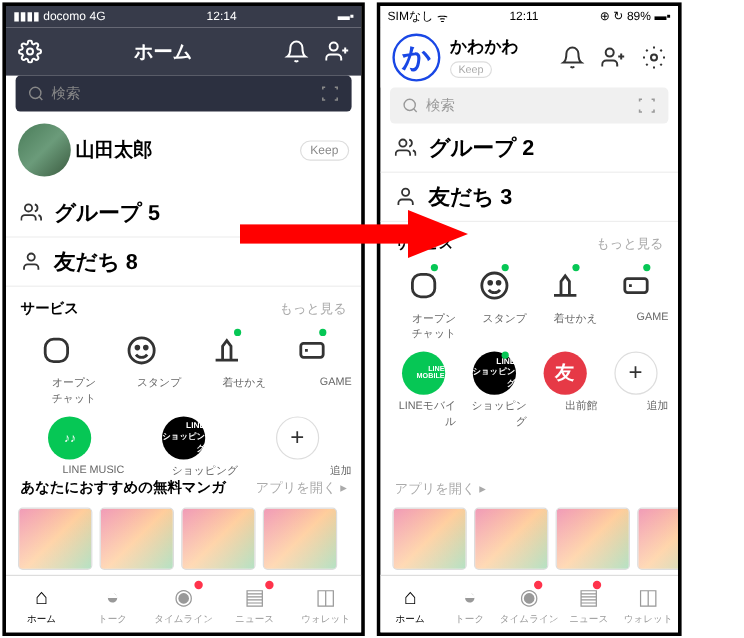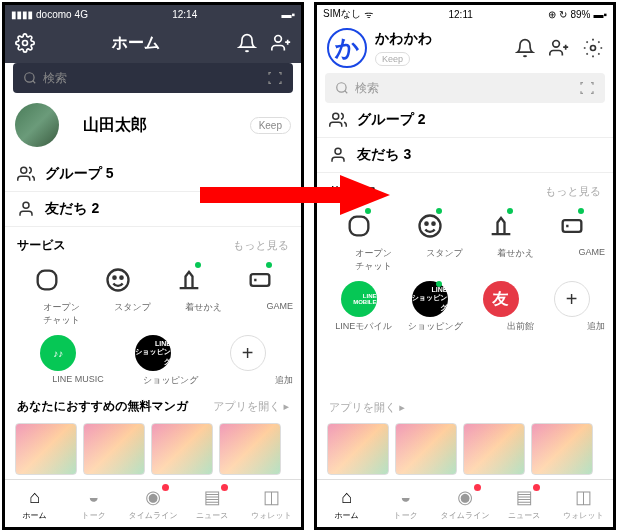--- a/index.html
+++ b/index.html
@@ -1,39 +1,39 @@
 <!DOCTYPE html>
 <html><head>
 <meta charset="utf-8">
 <style>
 *{margin:0;padding:0;box-sizing:border-box;font-family:-apple-system,"Hiragino Sans",sans-serif}
 body{width:620px;height:532px;background:#fff;position:relative;overflow:hidden}
 .frame{position:absolute;border:3px solid #000;overflow:hidden}
 .frame-l{left:2px;top:2px;width:302px;height:528px}
-.frame-r{left:314px;top:2px;width:302px;height:528px}
+.frame-r{left:314px;top:2px;width:254px;height:528px}
 .arrow{position:absolute;left:200px;top:175px;width:190px;height:40px;z-index:10}
 .arrow-bar{position:absolute;left:0;top:12px;width:150px;height:16px;background:#ff0000}
 .arrow-head{position:absolute;left:140px;top:0;width:0;height:0;border-left:50px solid #ff0000;border-top:20px solid transparent;border-bottom:20px solid transparent}
 .status{height:18px;display:flex;align-items:center;justify-content:space-between;padding:0 6px;font-size:10px}
 .status-l{background:#373b4a;color:#fff}
 .status-r{background:#fff;color:#000}
 .s-left,.s-right{display:flex;align-items:center;gap:3px}
 .hdr{display:flex;align-items:center;justify-content:space-between;padding:6px 10px}
 .hdr-l{background:#373b4a;color:#fff;height:40px}
 .hdr-r{background:#fff;color:#000;height:50px}
 .hdr-title{font-size:16px;font-weight:600}
 .hdr-icons{display:flex;gap:14px;align-items:center}
 .search{display:flex;align-items:center;padding:0 10px;height:30px;margin:0 8px;border-radius:4px;font-size:12px;justify-content:space-between}
 .search-l{background:#2c3040;color:#888}
 .search-r{background:#f0f0f0;color:#999}
-.profile{display:flex;align-items:center;padding:10px;gap:24px}
+.profile{display:flex;align-items:center;padding:10px;gap:4px}
 .avatar{width:44px;height:44px;border-radius:50%;background:linear-gradient(135deg,#4a7c59,#6b9b7a,#3a5a3f);flex-shrink:0}
 .name{font-size:16px;font-weight:700;flex:1}
 .keep{font-size:10px;color:#888;border:1px solid #ddd;border-radius:10px;padding:2px 8px}
-.row{display:flex;align-items:center;padding:8px 12px;font-size:14px;gap:10px;border-bottom:1px solid #eee}
+.row{display:flex;align-items:center;padding:8px 12px;font-size:18px;gap:10px;border-bottom:1px solid #eee}
 .row-txt{font-weight:600;flex:1}
 .section{display:flex;align-items:center;justify-content:space-between;padding:10px 12px 4px;font-size:12px}
 .section-title{font-weight:700}
 .more{color:#aaa;font-size:11px}
 .svc-grid{display:flex;padding:4px 8px;gap:4px}
 .svc{flex:1;text-align:right;font-size:9px;color:#666;position:relative}
 .svc-ic{width:36px;height:36px;margin:0 auto 3px;display:flex;align-items:center;justify-content:center;font-size:22px;position:relative}
 .svc-ic.round{border-radius:50%;color:#fff;font-size:10px;font-weight:700}
 .dot{position:absolute;top:0;right:6px;width:6px;height:6px;border-radius:50%;background:#06c755}
 .tabbar{position:absolute;bottom:0;left:0;right:0;height:48px;background:#fff;border-top:1px solid #ddd;display:flex}
@@ -114,21 +114,21 @@
         </svg>
       </span>
     <span class="row-txt">グループ 5</span>
   </div>
   <div class="row">
     <span>
         <svg width="18" height="18" viewBox="0 0 24 24" fill="none" stroke="#333" stroke-width="2">
           <path d="M20 21v-2a4 4 0 00-4-4H8a4 4 0 00-4 4v2M12 3a4 4 0 100 8 4 4 0 000-8z"></path>
         </svg>
       </span>
-    <span class="row-txt">友だち 2</span>
+    <span class="row-txt">友だち 8</span>
   </div>
   <div class="section">
     <span class="section-title">サービス</span>
     <span class="more">もっと見る</span>
   </div>
   <div class="svc-grid">
     <div class="svc">
         <div class="svc-ic">
           <svg width="28" height="28" viewBox="0 0 24 24" fill="none" stroke="#333" stroke-width="2">
             <rect x="4" y="4" width="16" height="16" rx="6"></rect>

